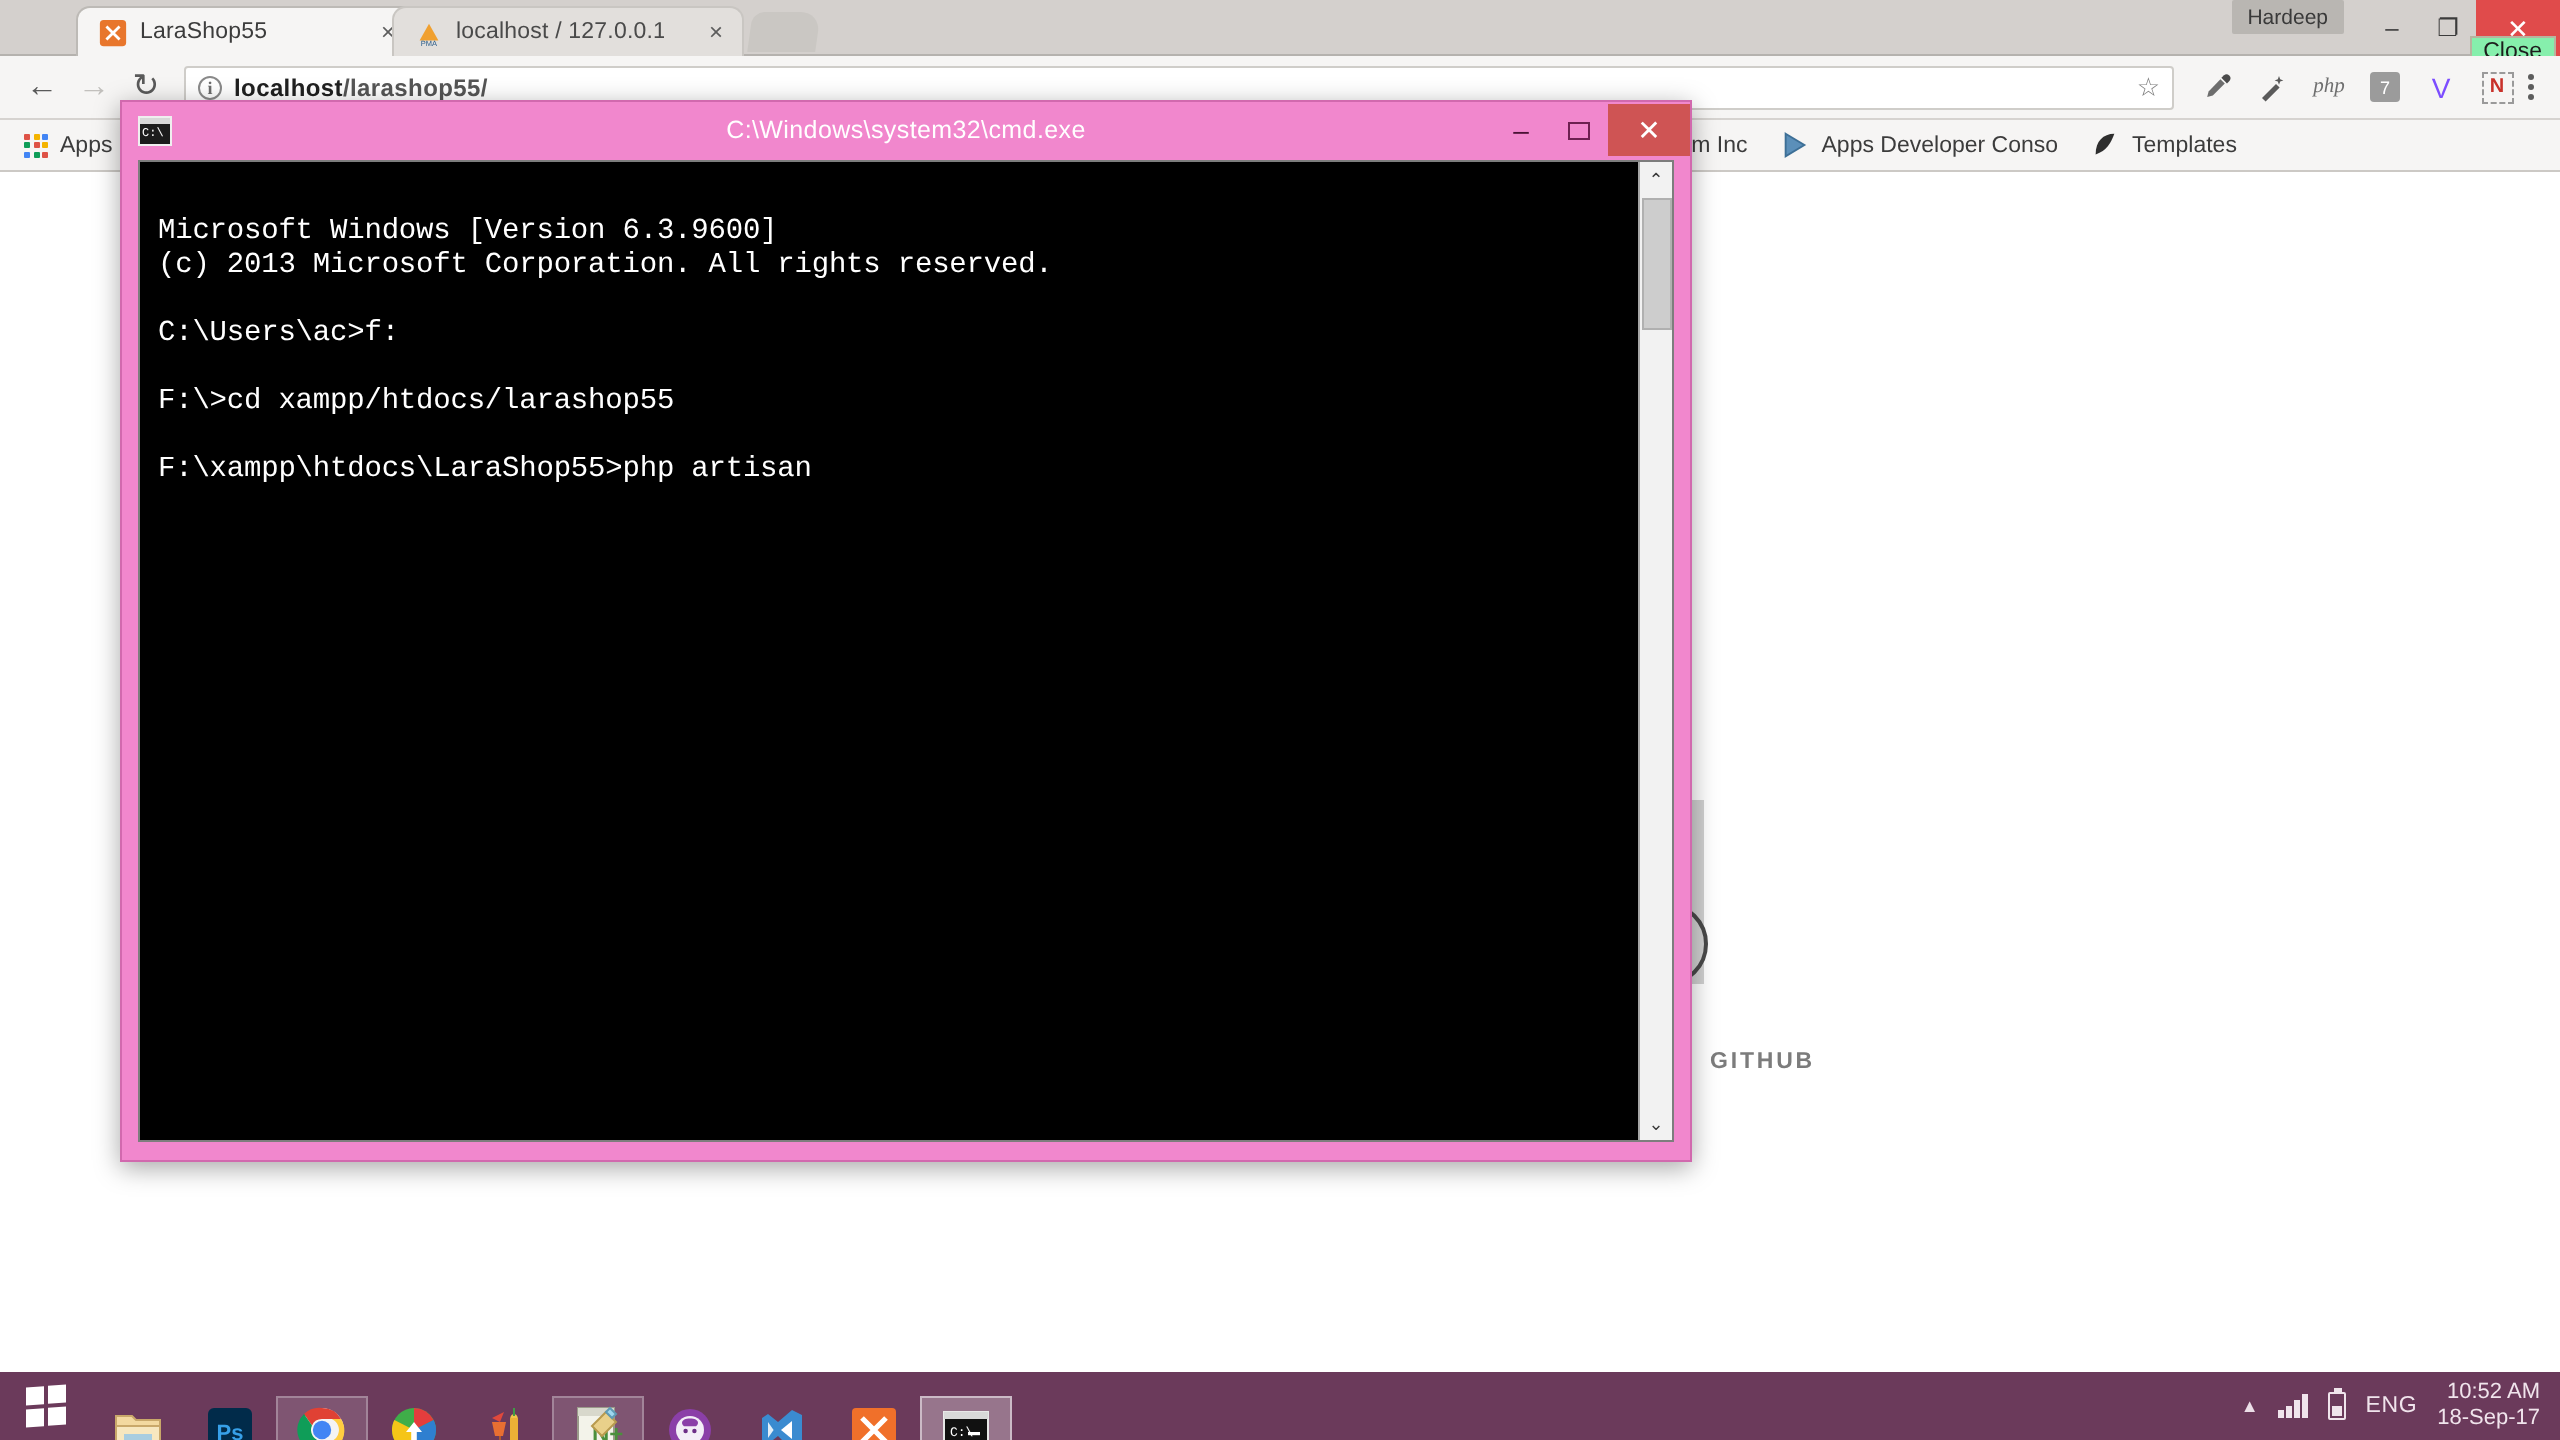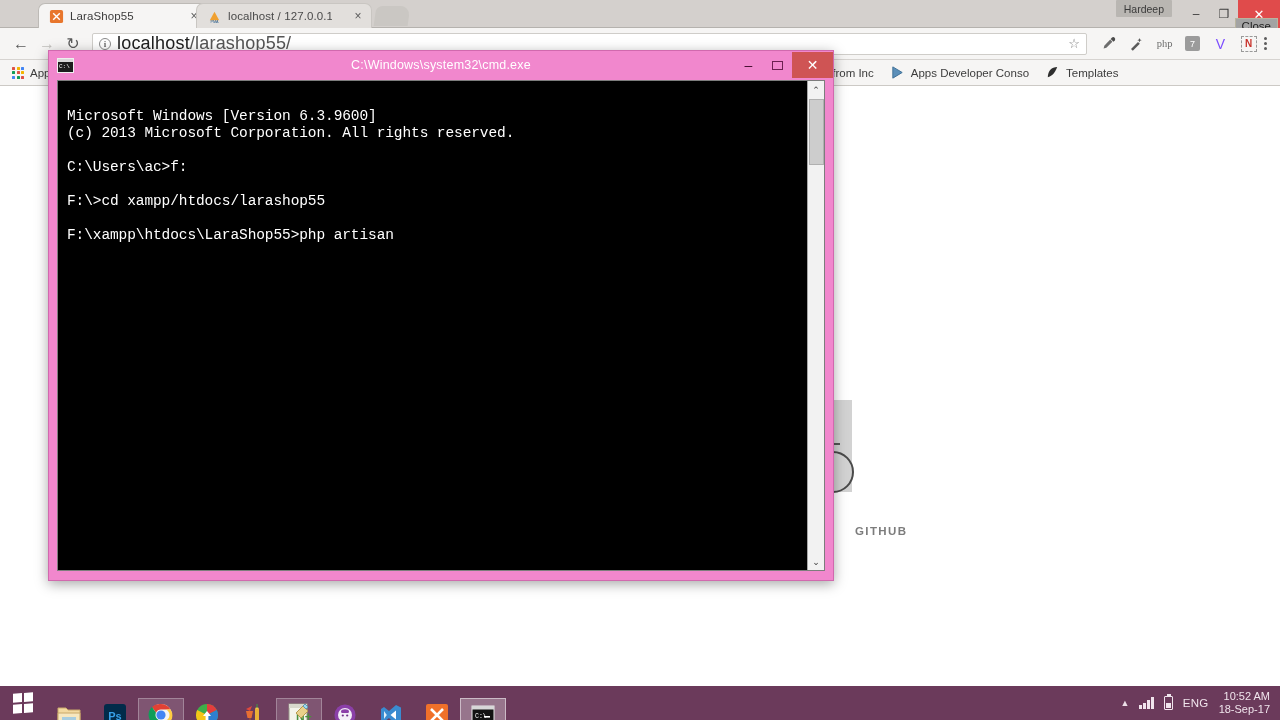--- a/index.html
+++ b/index.html
@@ -62,27 +62,27 @@
   .omnibox {
     flex: 1; height: 22px; margin: 0 8px 0 6px;
     background: #ffffff; border: 1px solid #cfcdc9; border-radius: 2px;
     display: flex; align-items: center; padding: 0 6px; gap: 6px;
   }
   .info-circle {
     width: 12px; height: 12px; border: 1.3px solid #8a8a8a; border-radius: 50%;
     display: flex; align-items: center; justify-content: center;
     font-size: 9px; color: #6c6c6c; font-family: "Liberation Serif", serif; font-weight: bold;
   }
-  .url { font-size: 18px; color: #3a3a3a; letter-spacing: .2px; }
+  .url { font-size: 12px; color: #3a3a3a; letter-spacing: .2px; font-weight: bold; }
   .url .host { color: #202020; }
   .url .path { color: #555; }
   .star { margin-left: auto; font-size: 13px; color: #808080; }
   .ext-icons { display: flex; align-items: center; gap: 9px; padding-left: 4px; }
   .ext { width: 19px; height: 19px; display: flex; align-items: center; justify-content: center; font-size: 10px; }
-  .ext-php { font-family: "Liberation Serif", serif; color: #6f6f6f; font-size: 10.5px; }
+  .ext-php { font-family: "Liberation Serif", serif; font-style: italic; color: #6f6f6f; font-size: 10.5px; }
   .ext-box16 {
     width: 15px; height: 15px; background: #9b9b9b; color: #fff;
     font-size: 9px; border-radius: 2px; display: flex; align-items: center; justify-content: center;
   }
   .ext-v { color: #7c4dff; font-size: 14px; line-height: 1; }
   .ext-n {
     width: 16px; height: 16px; border: 1px dashed #9a9a9a;
     color: #c8322b; font-size: 10px; font-weight: bold;
     display: flex; align-items: center; justify-content: center;
   }
@@ -131,27 +131,27 @@
     font-size: 10.5px; display: flex; align-items: center; margin-right: 10px;
     border-radius: 1px;
   }
   .cap-btn {
     width: 28px; height: 28px; display: flex; align-items: center; justify-content: center;
     font-size: 12px; color: #3b3b3b;
   }
   .cap-close { width: 42px; height: 28px; background: #e04b4b; color: #ffffff; font-size: 13px; }
   .tooltip-close {
     position: absolute; right: 2px; top: 18px;
-    background: #a3a3a3; border: 1px solid #b8b49f; color: #1d1d1d;
+    background: #86efac; border: 1px solid #b8b49f; color: #1d1d1d;
     font-size: 11.5px; padding: 1px 6px; white-space: nowrap;
   }
 
   
   #cmd {
-    position: absolute; left: 48px; top: 50px; width: 786px; height: 531px;
+    position: absolute; left: 60px; top: 50px; width: 786px; height: 531px;
     background: #f187cd; 
     border: 1px solid #d169ae;
     box-shadow: 0 3px 12px rgba(0,0,0,.35);
   }
   .cmd-titlebar {
     position: relative; height: 28px; display: flex; align-items: center;
     padding-left: 8px;
   }
   .cmd-icon {
     width: 17px; height: 15px; background: #1c1c1c; border: 1px solid #efefef;

